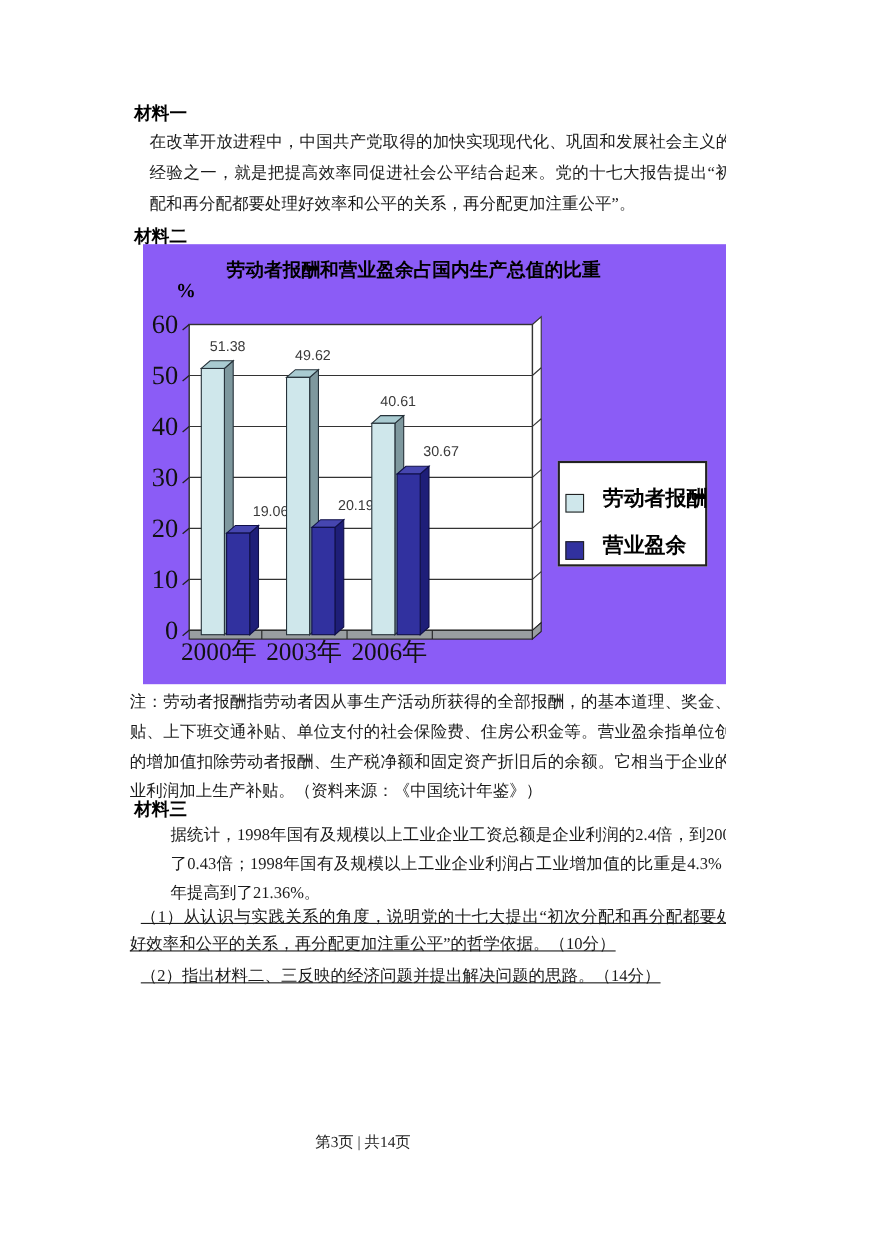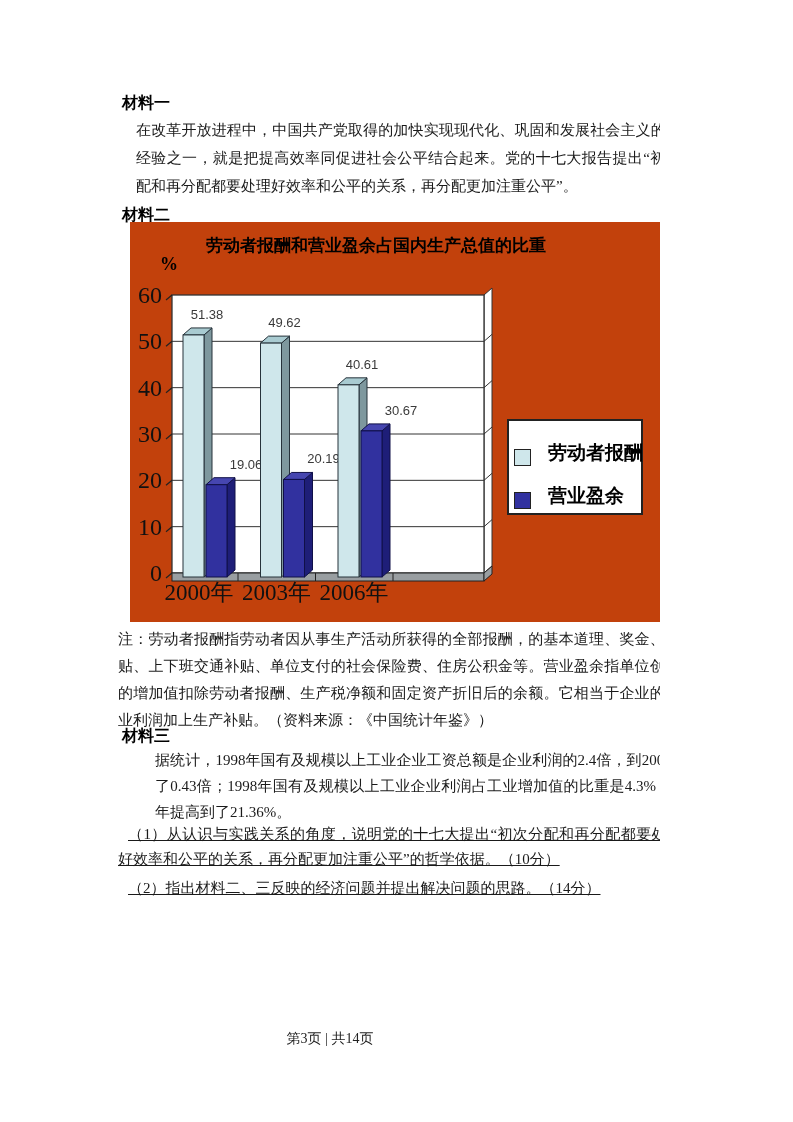--- a/index.html
+++ b/index.html
@@ -32,21 +32,21 @@
   .q2{left:118px;top:876px;}
   .q3{left:118px;top:902px;}
   .m1{left:122px;top:93px;}
   .m2{left:122px;top:205px;}
   .m3{left:122px;top:726px;}
 
   .chart{
     position:absolute;
     left:130px;top:222px;
     width:560px;height:400px;
-    background:#c2410c;
+    background:#8b5cf6;
   }
   .chart-title{
     position:absolute;
     left:0;top:12px;width:492px;
     text-align:center;
     font-family:"Liberation Sans",sans-serif;
     font-weight:700;
     font-size:17px;
     color:#000;
   }

